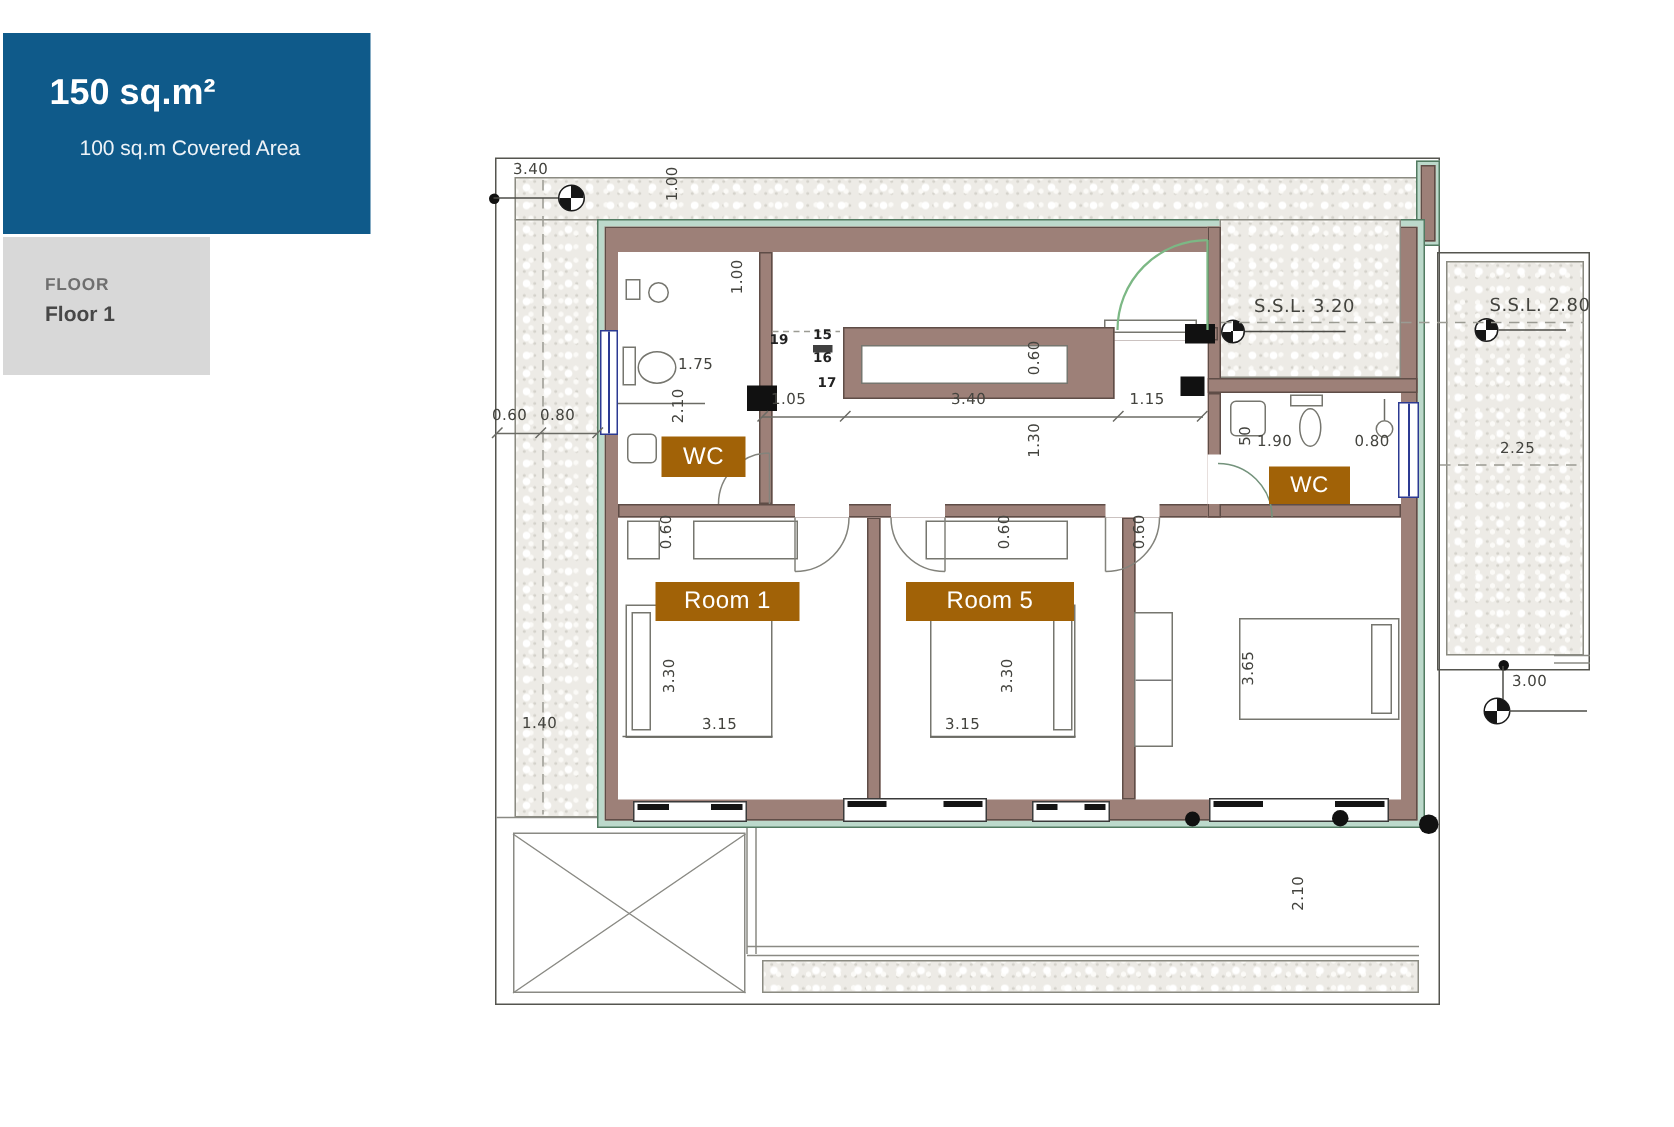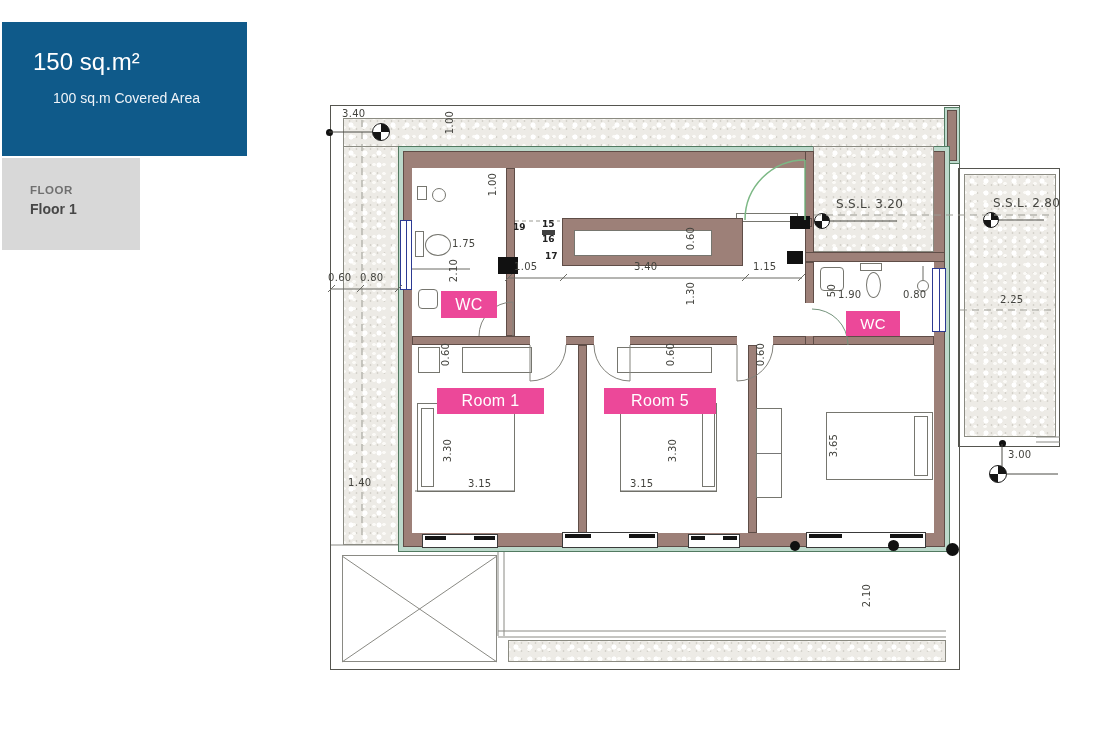--- a/index.html
+++ b/index.html
@@ -22,28 +22,28 @@
   .blackbox{background:#111;}
   .dot{background:#111;border-radius:50%;}
   .marker{border-radius:50%;border:1px solid #1a1a1a;
     background:conic-gradient(#161616 0 25%,#ffffff 0 50%,#161616 0 75%,#ffffff 0);}
   .win{background:#fff;border:1px solid #3a3a3a;}
   .win::before{content:"";position:absolute;left:2px;top:1px;height:4px;width:28%;background:#141414;}
   .win::after{content:"";position:absolute;right:2px;top:1px;height:4px;width:28%;background:#141414;}
   .vwin{background:#fff;border:1px solid #2c3a92;
     background-image:linear-gradient(to right,rgba(0,0,0,0) 46%,#2c3a92 46%,#2c3a92 56%,rgba(0,0,0,0) 56%);}
   .chip{position:absolute;display:flex;align-items:center;justify-content:center;
-    background:#ec4899;color:#ffffff;font-size:16px;letter-spacing:.3px;}
+    background:#a16207;color:#ffffff;font-size:16px;letter-spacing:.3px;}
   .dim{position:absolute;font-family:"DejaVu Sans",sans-serif;font-size:10px;color:#44443f;
     letter-spacing:.3px;white-space:nowrap;}
   .dim.v{width:40px;text-align:center;transform:rotate(-90deg);}
   .dim.lvl{font-size:12px;}
   .stair{position:absolute;font:bold 9px "DejaVu Sans",sans-serif;color:#222;}
   .panel{position:absolute;left:2px;top:22px;width:245px;height:134px;background:#0f5a8a;color:#fff;}
-  .panel .big{position:absolute;left:31px;top:26px;font-size:24px;font-weight:normal;}
+  .panel .big{position:absolute;left:31px;top:26px;font-size:24px;font-weight:bold;}
   .panel .sub{position:absolute;left:31px;top:68px;font-size:14px;color:#eef3f8;margin-left:20px;}
   .floorcard{position:absolute;left:2px;top:158px;width:138px;height:92px;background:#d8d8d8;}
   .floorcard .h{position:absolute;left:28px;top:26px;font-size:11.5px;font-weight:bold;color:#6f6f6f;letter-spacing:.5px;}
   .floorcard .v{position:absolute;left:28px;top:43px;font-size:14px;font-weight:bold;color:#474747;}
   .caption{position:absolute;left:206px;top:702px;width:146px;height:42px;background:#136180;
     display:flex;align-items:center;justify-content:center;color:#fff;font-size:20px;font-weight:bold;}
   svg.linework{position:absolute;left:0;top:0;pointer-events:none;}
 </style>
 </head>
 <body>
@@ -180,21 +180,21 @@
     <g stroke="#83837c" fill="none" stroke-width="1">
       <path d="M566,345 A36,36 0 0 1 530,381 M530,345 V381"></path>
       <path d="M594,345 A36,36 0 0 0 630,381 M630,345 V381"></path>
       <path d="M773,345 A36,36 0 0 1 737,381 M737,345 V381"></path>
       <path d="M513,302 A34,34 0 0 0 479,336 M513,302 V336"></path>
     </g>
   </svg>
 
   <div class="chip" style="left:441px;top:291px;width:56px;height:27px">WC</div>
   <div class="chip" style="left:846px;top:311px;width:54px;height:25px;font-size:15px">WC</div>
-  <div class="chip" style="left:437px;top:388px;width:107px;height:26px">Room 1</div>
+  <div class="chip" style="left:437px;top:388px;width:96px;height:26px">Room 1</div>
   <div class="chip" style="left:604px;top:388px;width:112px;height:26px">Room 5</div>
 
   <div class="dim lvl" style="left:836px;top:197px">S.S.L. 3.20</div>
   <div class="dim lvl" style="left:993px;top:196px">S.S.L. 2.80</div>
 
   <div class="stair" style="left:513px;top:222px">19</div>
   <div class="stair" style="left:542px;top:219px;border-bottom:5px solid #404040;padding-bottom:1px">15</div>
   <div class="stair" style="left:542px;top:234px">16</div>
   <div class="stair" style="left:545px;top:251px">17</div>
 

